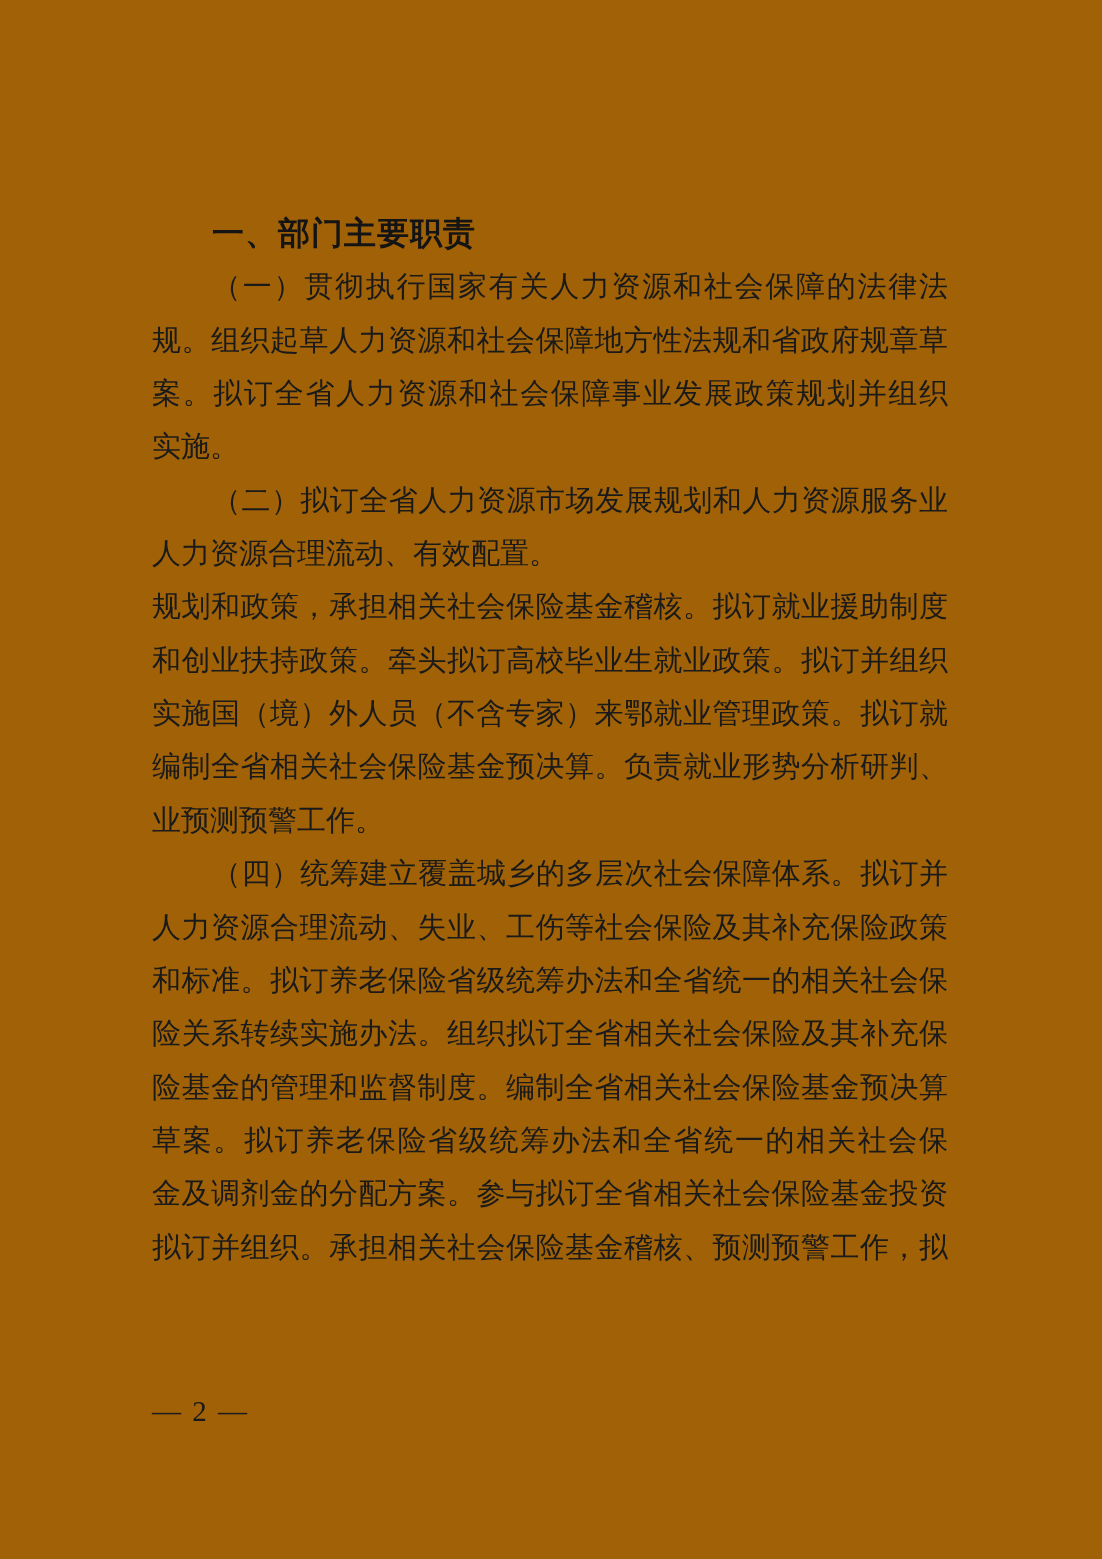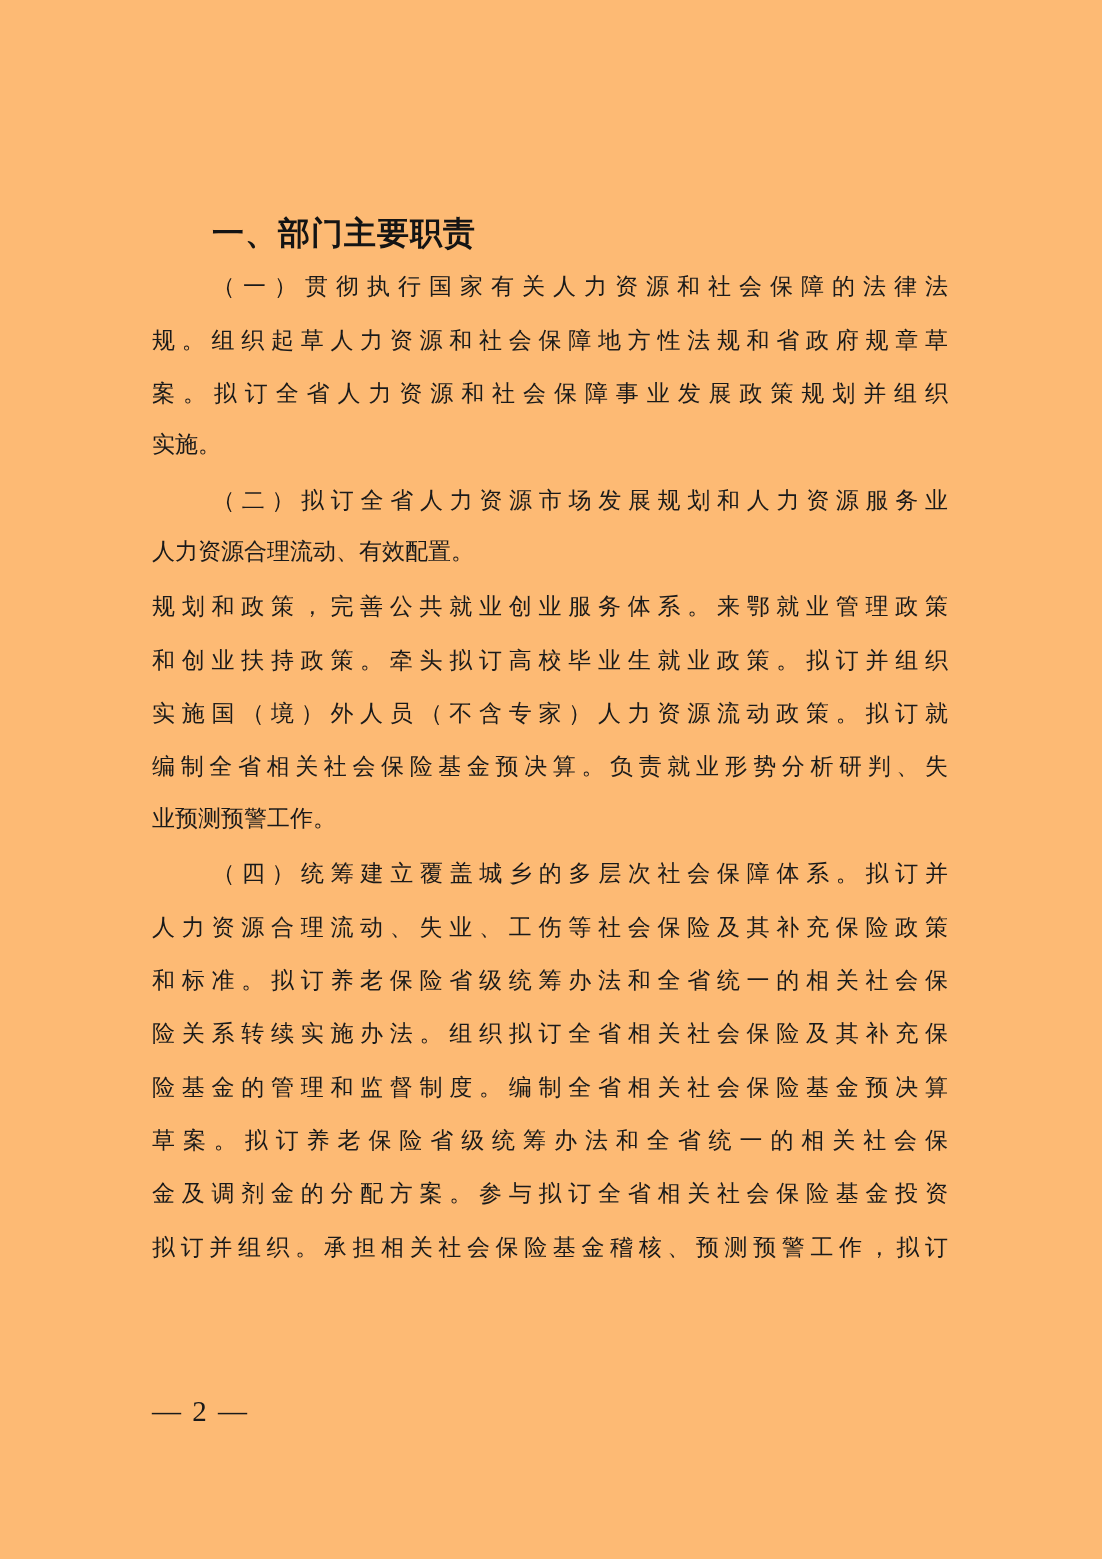--- a/index.html
+++ b/index.html
@@ -4,21 +4,21 @@
 <style>
   html, body {
     margin: 0;
     padding: 0;
     background: #e8e8e8;
   }
   .page {
     position: relative;
     width: 1102px;
     height: 1559px;
-    background: #fdba74;
+    background: #a16207;
     overflow: hidden;
   }
   .content {
     position: absolute;
     left: 152px;
     top: 207px;
     width: 796px;
   }
   .heading {
     margin: 0;
@@ -26,35 +26,34 @@
     font-weight: 700;
     font-size: 32px;
     line-height: 53.4px;
     height: 53.4px;
     color: #141414;
     text-indent: 60px;
     letter-spacing: 1px;
   }
   .line {
     font-family: "Liberation Serif", "DejaVu Serif", serif;
-    font-size: 23px;
+    font-size: 29px;
     line-height: 53.35px;
     height: 53.35px;
     color: #1a1a1a;
     overflow: hidden;
   }
   .line.justify {
     text-align: justify;
     text-align-last: justify;
     -moz-text-align-last: justify;
   }
   .line.last {
     text-align: right;
     text-align-last: left;
-    font-family: Liberation Mono, monospace;
   }
   .line.first {
     text-indent: 60px;
   }
   .footer {
     position: absolute;
     left: 152px;
     top: 1386px;
     font-family: "Liberation Serif", "DejaVu Serif", serif;
     font-size: 29px;
@@ -69,23 +68,23 @@
 <div class="page">
   <div class="content">
     <h1 class="heading">一、部门主要职责</h1>
     <div id="paragraphs">
         <div class="line first justify">（一）贯彻执行国家有关人力资源和社会保障的法律法</div>
         <div class="line justify">规。组织起草人力资源和社会保障地方性法规和省政府规章草</div>
         <div class="line justify">案。拟订全省人力资源和社会保障事业发展政策规划并组织</div>
         <div class="line last">实施。</div>
         <div class="line first justify">（二）拟订全省人力资源市场发展规划和人力资源服务业</div>
         <div class="line last">人力资源合理流动、有效配置。</div>
-        <div class="line justify">规划和政策，完善公共就业创业服务体系。来鄂就业管理政策</div>
+        <div class="line justify">规划和政策，承担相关社会保险基金稽核。拟订就业援助制度</div>
         <div class="line justify">和创业扶持政策。牵头拟订高校毕业生就业政策。拟订并组织</div>
-        <div class="line justify">实施国（境）外人员（不含专家）人力资源流动政策。拟订就</div>
+        <div class="line justify">实施国（境）外人员（不含专家）来鄂就业管理政策。拟订就</div>
         <div class="line justify">编制全省相关社会保险基金预决算。负责就业形势分析研判、失</div>
         <div class="line last">业预测预警工作。</div>
         <div class="line first justify">（四）统筹建立覆盖城乡的多层次社会保障体系。拟订并</div>
         <div class="line justify">人力资源合理流动、失业、工伤等社会保险及其补充保险政策</div>
         <div class="line justify">和标准。拟订养老保险省级统筹办法和全省统一的相关社会保</div>
         <div class="line justify">险关系转续实施办法。组织拟订全省相关社会保险及其补充保</div>
         <div class="line justify">险基金的管理和监督制度。编制全省相关社会保险基金预决算</div>
         <div class="line justify">草案。拟订养老保险省级统筹办法和全省统一的相关社会保</div>
         <div class="line justify">金及调剂金的分配方案。参与拟订全省相关社会保险基金投资</div>
         <div class="line justify">拟订并组织。承担相关社会保险基金稽核、预测预警工作，拟订</div>

